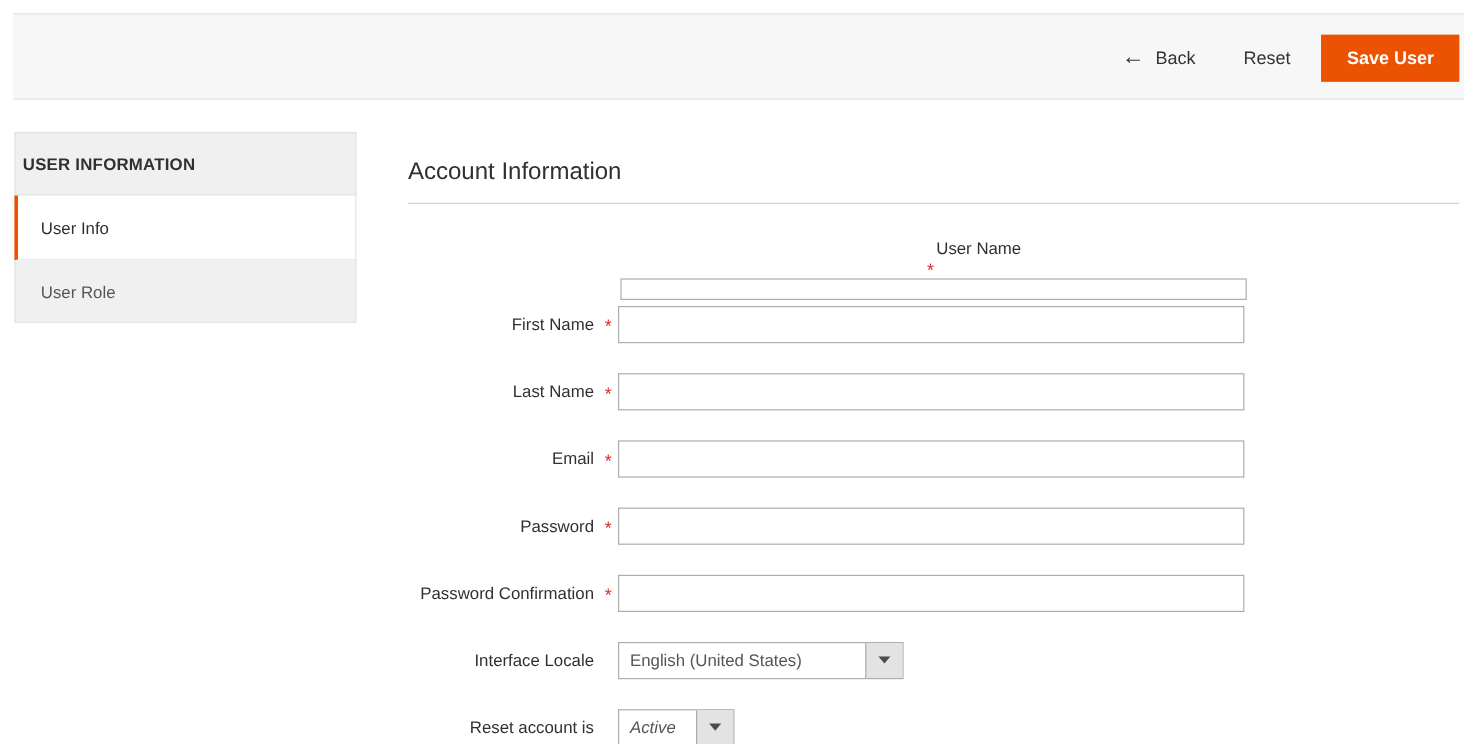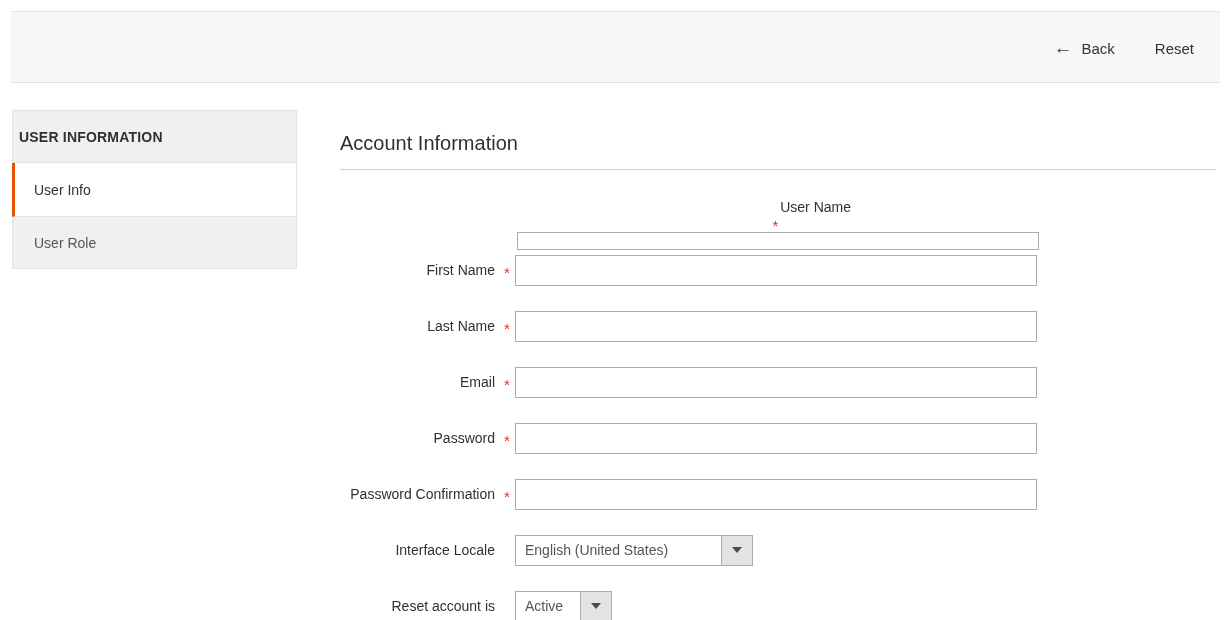--- a/index.html
+++ b/index.html
@@ -167,21 +167,21 @@
   }
   .select-wrap {
     display: flex;
     align-items: stretch;
     height: 31px;
     border: 1px solid #adadad;
     background: #ffffff;
     cursor: pointer;
   }
   .select-wrap.locale { width: 238px; }
-  .select-wrap.status { width: 97px; }
+  .select-wrap.status { width: 97px; font-style: italic; }
   .select-value {
     flex: 1;
     display: flex;
     align-items: center;
     padding-left: 9px;
     font-size: 14px;
     color: #555555;
     white-space: nowrap;
     overflow: hidden;
   }
@@ -204,20 +204,21 @@
 </head>
 <body>
 
 <div class="page-actions">
   <div class="page-actions-inner">
     <button class="btn-back">
       <span class="back-arrow">←</span>
       <span>Back</span>
     </button>
     <button class="btn-reset">Reset</button>
+    <button class="btn-save">Save User</button>
   </div>
 </div>
 
 <div class="sidebar">
   <div class="sidebar-title">USER INFORMATION</div>
   <div class="sidebar-item active">
     <span>User Info</span>
   </div>
   <div class="sidebar-item inactive">
     <span>User Role</span>

